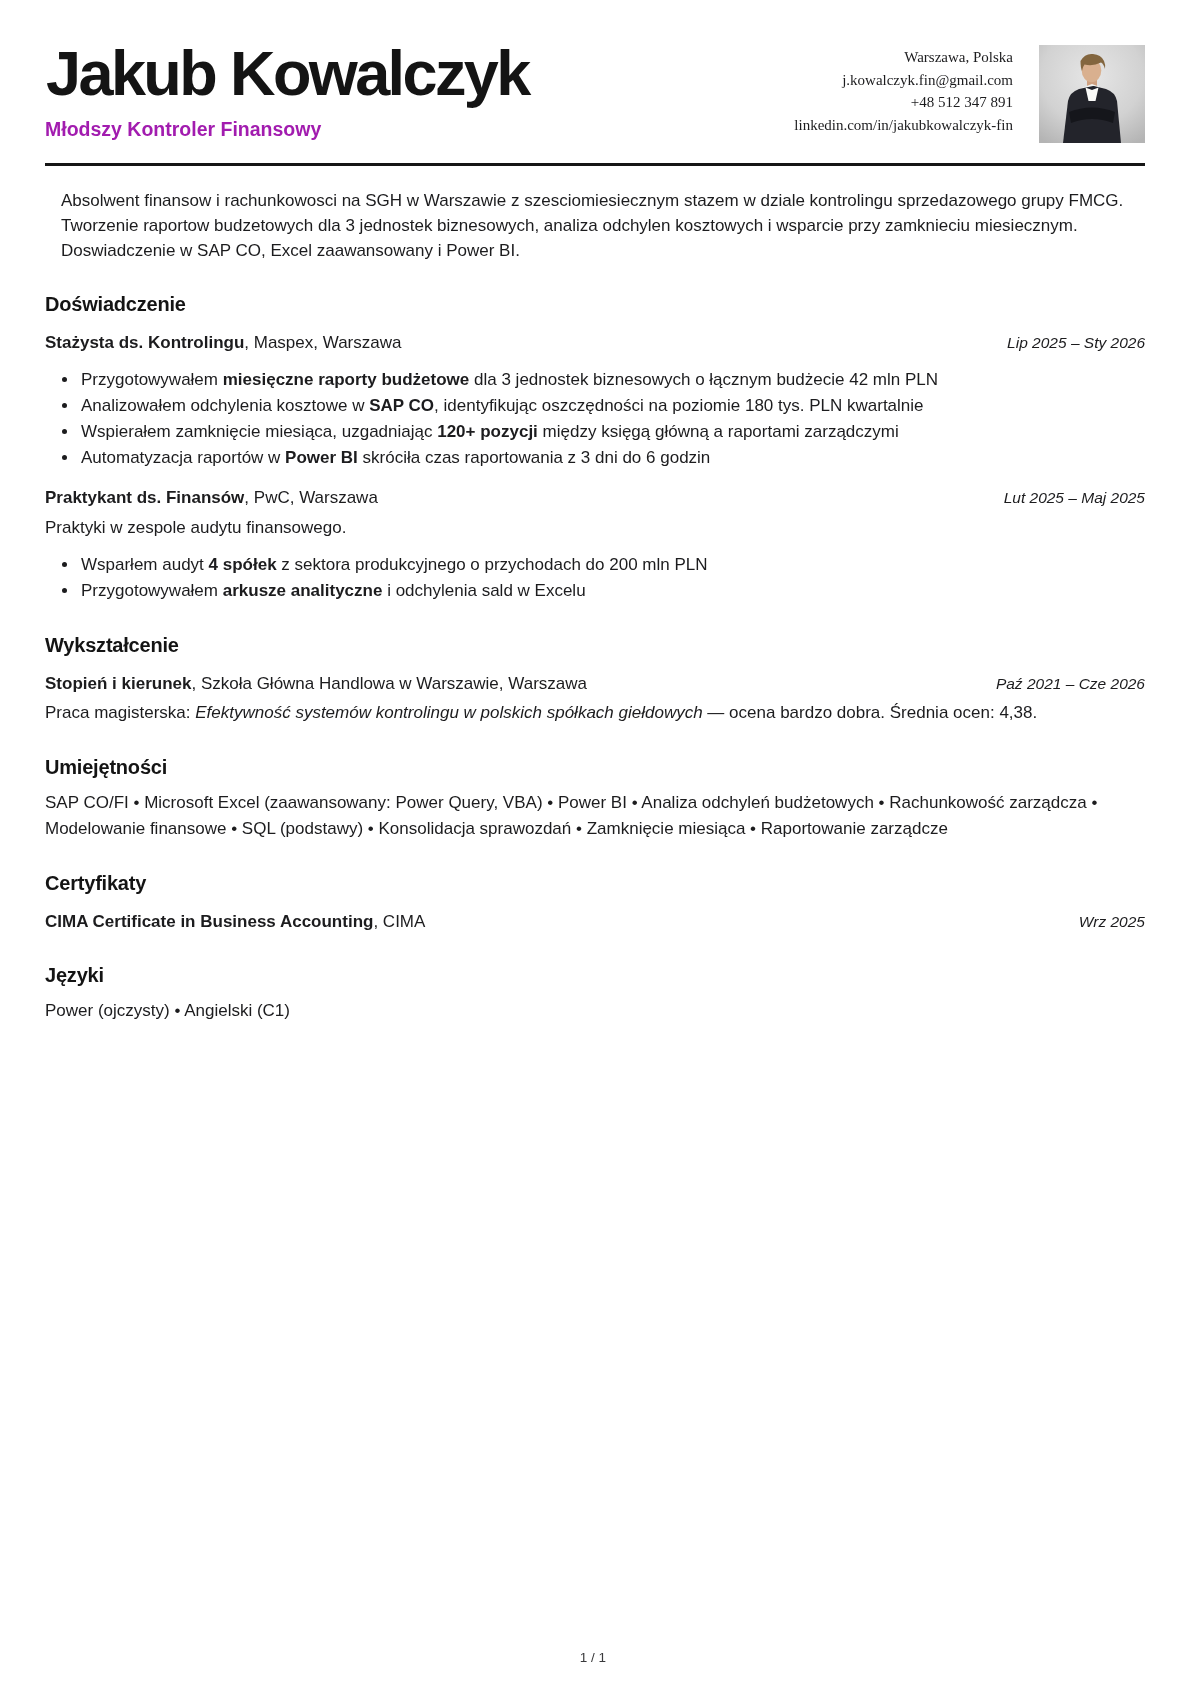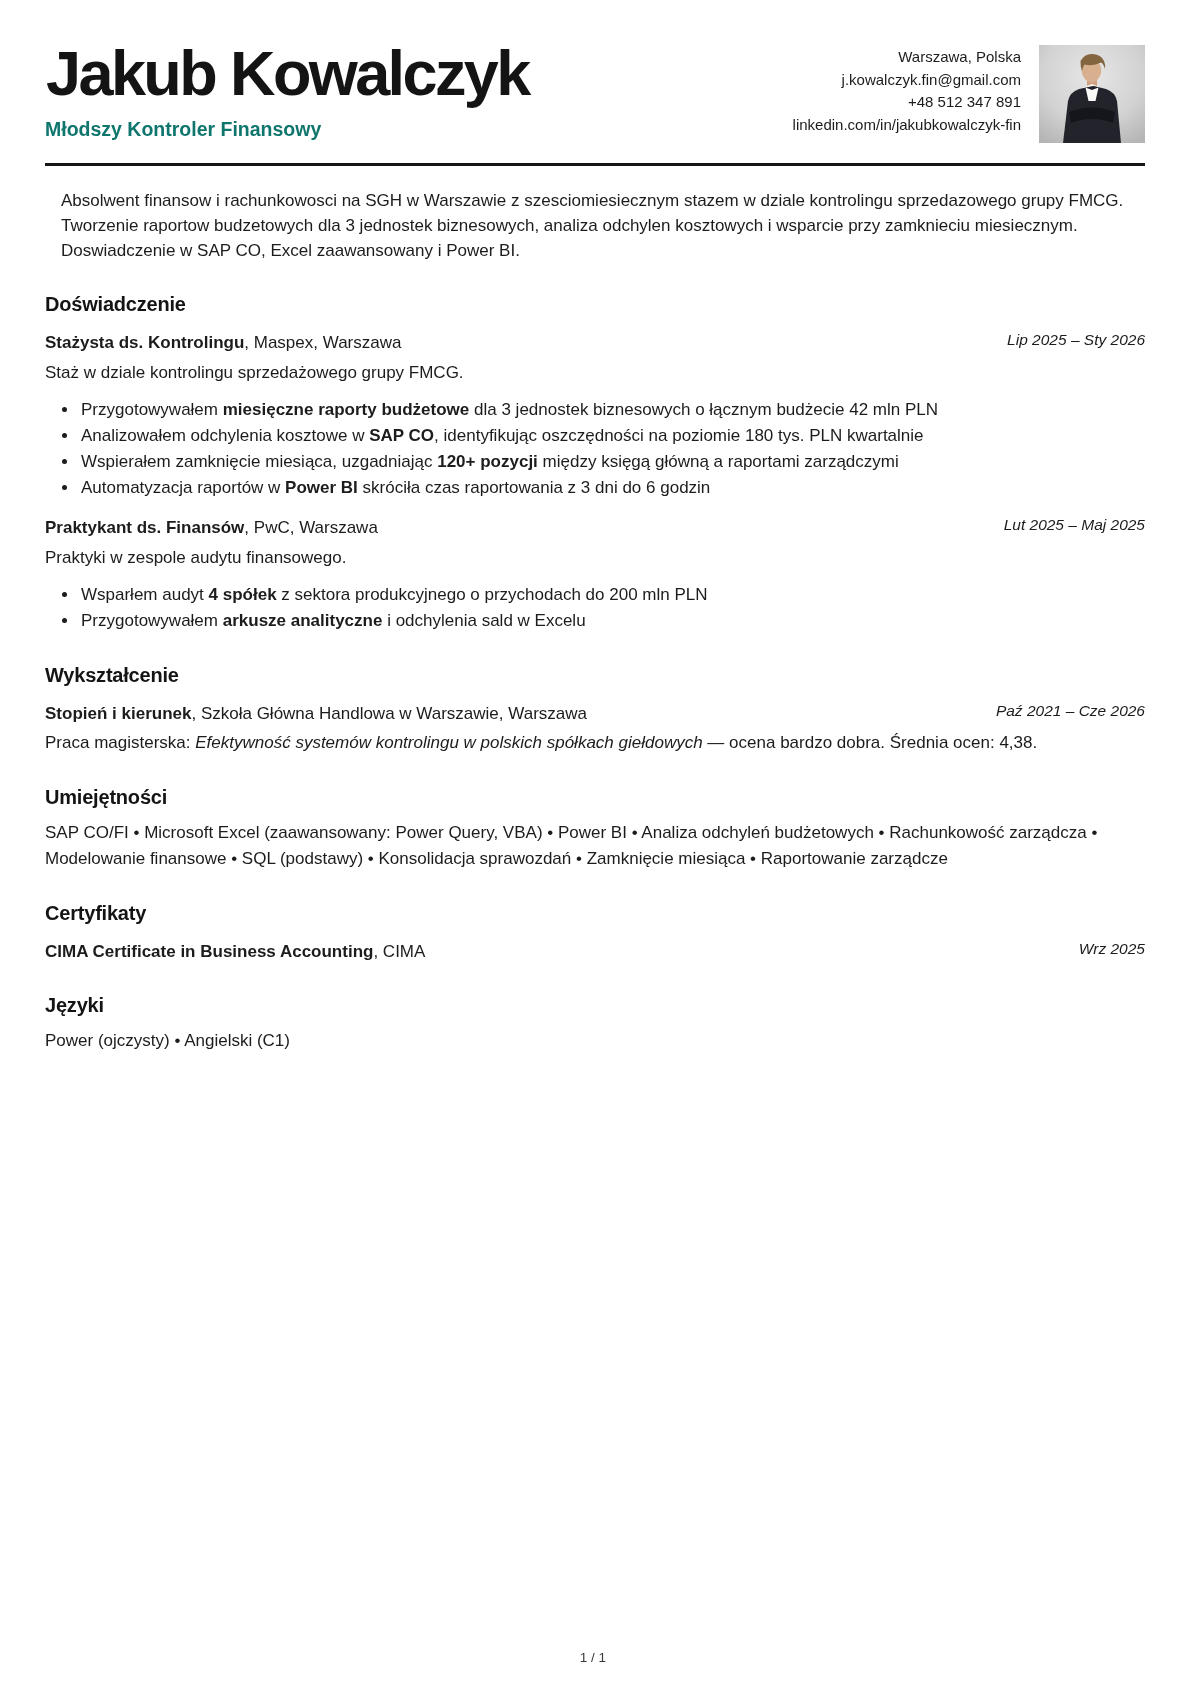--- a/index.html
+++ b/index.html
@@ -9,33 +9,33 @@
     overflow:hidden;
   }
   .page { padding:40px 45px 0 45px; }
 
   
   .header { display:flex; justify-content:space-between; align-items:flex-start; }
   .name {
     margin:1px; font-size:63px; line-height:1.04; font-weight:bold;
     letter-spacing:-2.6px; color:#141414;
   }
-  .job-title { font-size:19.5px; font-weight:bold; margin-top:11px; color:#0f766e; }
-  .head-right { display:flex; align-items:flex-start; gap:18px; margin-top:5px; }
+  .job-title { font-size:19.5px; font-weight:bold; margin-top:11px; color:#a21caf; }
+  .head-right { display:flex; align-items:flex-start; gap:26px; margin-top:5px;font-family:Liberation Serif, serif; }
   .contact { text-align:right; font-size:15px; line-height:22.5px; padding-top:1px; color:#1c1c1e; }
   .photo { width:106px; height:98px; flex:0 0 auto; }
   .photo svg { display:block; }
 
   .rule { border:none; margin:20px 0 0 0; border-top:3.5px solid #161616; }
 
   .summary { margin:22px 0 0 16px; line-height:25px; }
 
   h2.section-heading { font-size:20px; font-weight:bold; margin:30px 0 0 0; color:#141414; letter-spacing:-0.2px; }
 
-  .entry-head { display:flex; justify-content:space-between; align-items:flex-start; margin-top:15px; }
+  .entry-head { display:flex; justify-content:space-between; align-items:center; margin-top:15px; }
   .entry-title-line { font-size:17px; line-height:24px; }
   .entry-title-line strong { font-weight:bold; }
   .entry-date { font-style:italic; font-size:15.5px; color:#1c1c1e; white-space:nowrap; padding-left:20px; }
   .entry-sub { margin:5px 0 0 0; line-height:25px; }
 
   ul.bullets { margin:12px 0 0 0; padding-left:34px; line-height:26px; list-style:disc; }
   ul.bullets li { padding-left:2px; }
   ul.bullets li strong { font-weight:bold; }
 
   .thesis { margin:4px 0 0 0; line-height:26px; }
@@ -93,21 +93,20 @@
 
   <h2 class="section-heading">Doświadczenie</h2>
 
   <div>
     <div class="entry-head">
       <div class="entry-title-line">
         <strong>Stażysta ds. Kontrolingu</strong><span>, Maspex, Warszawa</span>
       </div>
       <div class="entry-date">Lip 2025 – Sty 2026</div>
     </div>
-    <p class="entry-sub">Staż w dziale kontrolingu sprzedażowego grupy FMCG.</p>
     <ul class="bullets">
       <li><span>Przygotowywałem </span><strong>miesięczne raporty budżetowe</strong><span> dla 3 jednostek biznesowych o łącznym budżecie 42 mln PLN</span></li>
       <li><span>Analizowałem odchylenia kosztowe w </span><strong>SAP CO</strong><span>, identyfikując oszczędności na poziomie 180 tys. PLN kwartalnie</span></li>
       <li><span>Wspierałem zamknięcie miesiąca, uzgadniając </span><strong>120+ pozycji</strong><span> między księgą główną a raportami zarządczymi</span></li>
       <li><span>Automatyzacja raportów w </span><strong>Power BI</strong><span> skróciła czas raportowania z 3 dni do 6 godzin</span></li>
     </ul>
   </div>
 
   <div>
     <div class="entry-head">

